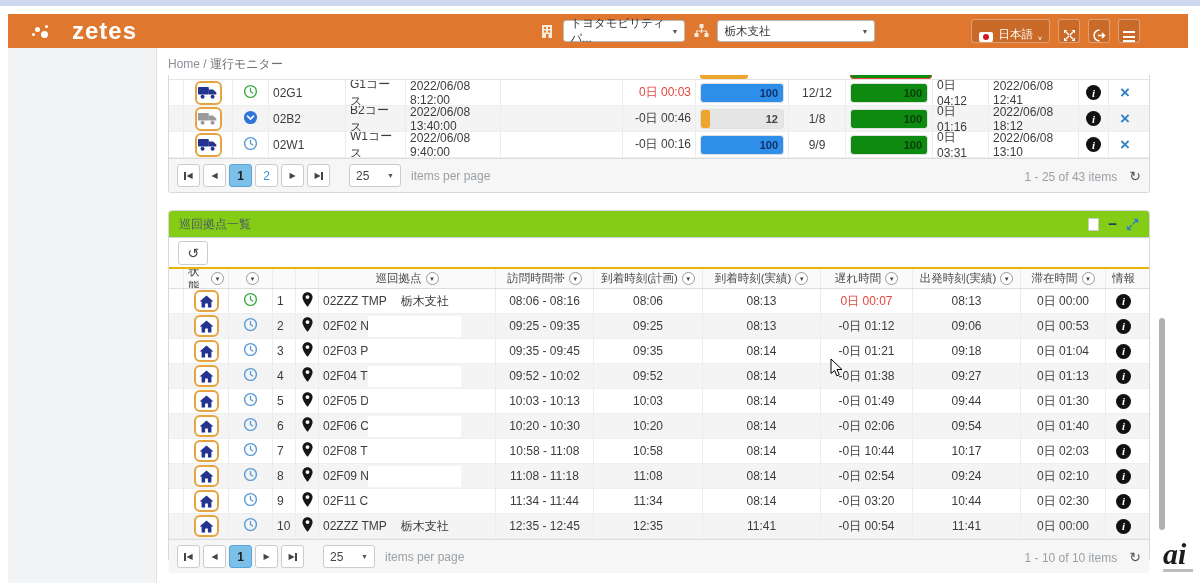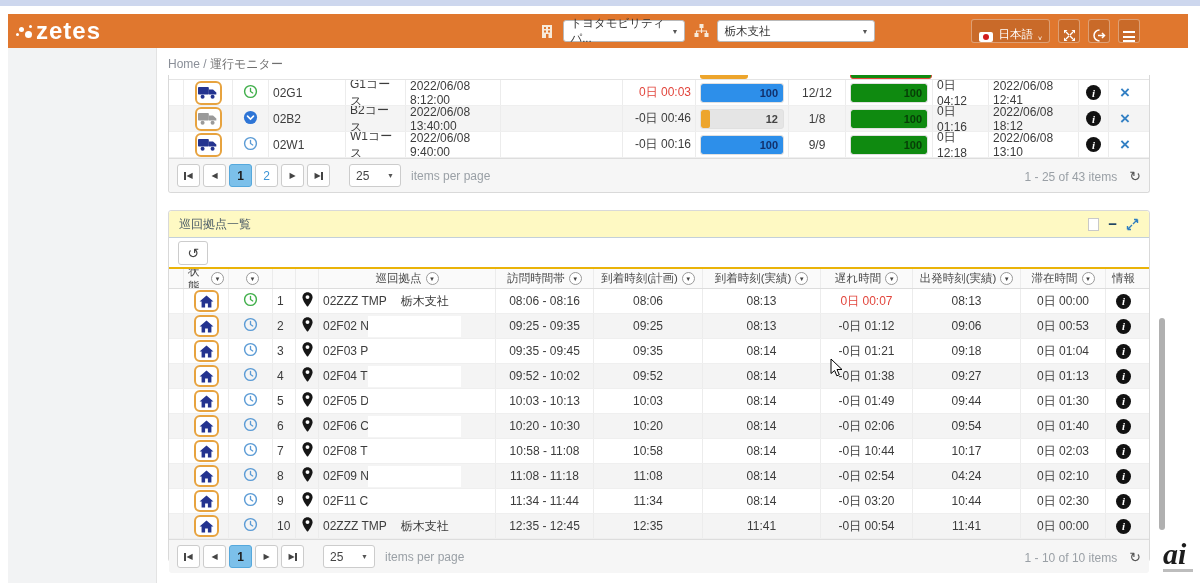--- a/index.html
+++ b/index.html
@@ -7,21 +7,21 @@
     font-family:"Liberation Sans","DejaVu Sans",sans-serif; }
   .abs { position:absolute; }
   #page { position:relative; width:1200px; height:583px; background:#fff; }
 
   
   #top-strip { left:0; top:0; width:1200px; height:6px; background:#cdd7ee; }
 
   
   #appbar { left:8px; top:14px; width:1180px; height:34px; background:#e0772e;
     display:flex; align-items:center; }
-  #logo { display:flex; align-items:center; gap:0; padding-left:8px; color:#fff; }
+  #logo { display:flex; align-items:center; gap:20px; padding-left:24px; color:#fff; }
   #logo .dots { position:relative; width:20px; height:18px; }
   #logo .dots i { position:absolute; background:#fff; border-radius:50%; display:block; }
   #logo .d1 { width:7px; height:7px; left:9px; top:9px; }
   #logo .d2 { width:5px; height:5px; left:3px; top:5px; }
   #logo .d3 { width:3px; height:3px; left:0px; top:11px; }
   #logo .d4 { width:3px; height:3px; left:13px; top:3px; }
   #logo .txt { font-size:24px; font-weight:bold; letter-spacing:1px; }
   #appbar-controls { display:flex; align-items:center; margin-left:auto; padding-right:48px; gap:8px; }
   .hdr-ico { width:16px; height:16px; display:flex; align-items:center; justify-content:center; }
   .hdr-select { background:#fff; border:1px solid #b9b9b9; border-radius:3px; height:22px;
@@ -88,21 +88,21 @@
   .pg-btn.page { font-size:12px; color:#3c94d6; }
   .pg-btn.active { background:#7cc0ea; border-color:#55a8dc; color:#1d1d1d; font-weight:bold; }
   .pg-size { width:52px; height:23px; background:#fff; border:1px solid #ccc; border-radius:3px;
     display:flex; align-items:center; justify-content:space-between; padding:0 6px; margin:0 10px 0 16px;
     color:#444; font-size:12px; }
   .pg-size .caret { font-size:7px; color:#555; }
   .pg-range { margin-left:auto; display:flex; align-items:flex-end; gap:12px; }
   .pg-refresh { color:#555; font-size:14px; }
 
   
-  #patrol-header { height:27px; background:#fef9c3; border-bottom:1px solid #c3d0da;
+  #patrol-header { height:27px; background:#84cc16; border-bottom:1px solid #c3d0da;
     display:flex; align-items:center; padding:0 10px; font-size:12px; color:#4a5b66; border-radius:3px 3px 0 0; }
   #patrol-header .hico { margin-left:auto; display:flex; align-items:center; gap:9px; }
   #patrol-header .wsq { width:11px; height:13px; background:#fff; border:1px solid #c9c9c9; }
   #patrol-header .min { color:#12395e; font-weight:bold; font-size:15px; line-height:10px; }
   #patrol-toolbar { height:29px; display:flex; align-items:center; padding:0 9px; }
   #reset-btn { width:30px; height:24px; background:#fff; border:1px solid #ccc; border-radius:3px;
     display:flex; align-items:center; justify-content:center; color:#444; font-size:14px; }
   .p-head { height:22px; background:#fafafa; border-top:2px solid #eab308; border-bottom:1px solid #ddd;
     font-size:11.5px; color:#4a4a4a; }
   .p-head > div { justify-content:center; gap:4px; }
@@ -327,21 +327,21 @@
        <div class="bar-val" style="color:#12306b">100</div>
      </div>
           </div>
           <div class="cell-c">9/9</div>
           <div class="cell-c">
             <div class="bar-track">
        <div class="bar-fill" style="width:100%;background:#0f8a10"></div>
        <div class="bar-val" style="color:#073d07">100</div>
      </div>
           </div>
-          <div>0日 12:18</div>
+          <div>0日 03:31</div>
           <div>2022/06/08 13:10</div>
           <div class="cell-c">
             <span class="info-ico">i</span>
           </div>
           <div class="cell-c">
             <span class="close-ico">×</span>
           </div>
         </div>
       </div>
     <div id="v-pager" class="pager">
@@ -713,21 +713,21 @@
               </svg></span>
           </div>
           <div class="name-cell">
             <span>02F09 N</span>
             <span class="redact"></span>
           </div>
           <div class="cell-c">11:08 - 11:18</div>
           <div class="cell-c">11:08</div>
           <div class="cell-c">08:14</div>
           <div class="cell-c">-0日 02:54</div>
-          <div class="cell-c">04:24</div>
+          <div class="cell-c">09:24</div>
           <div class="cell-c">0日 02:10</div>
           <div class="cell-c">
             <span class="info-ico">i</span>
           </div>
         </div>
         <div class="grid-row p-cols p-row">
           <div></div>
           <div class="cell-c">
             <span class="homebox">
               <svg width="15" height="13" viewBox="0 0 16 14">

